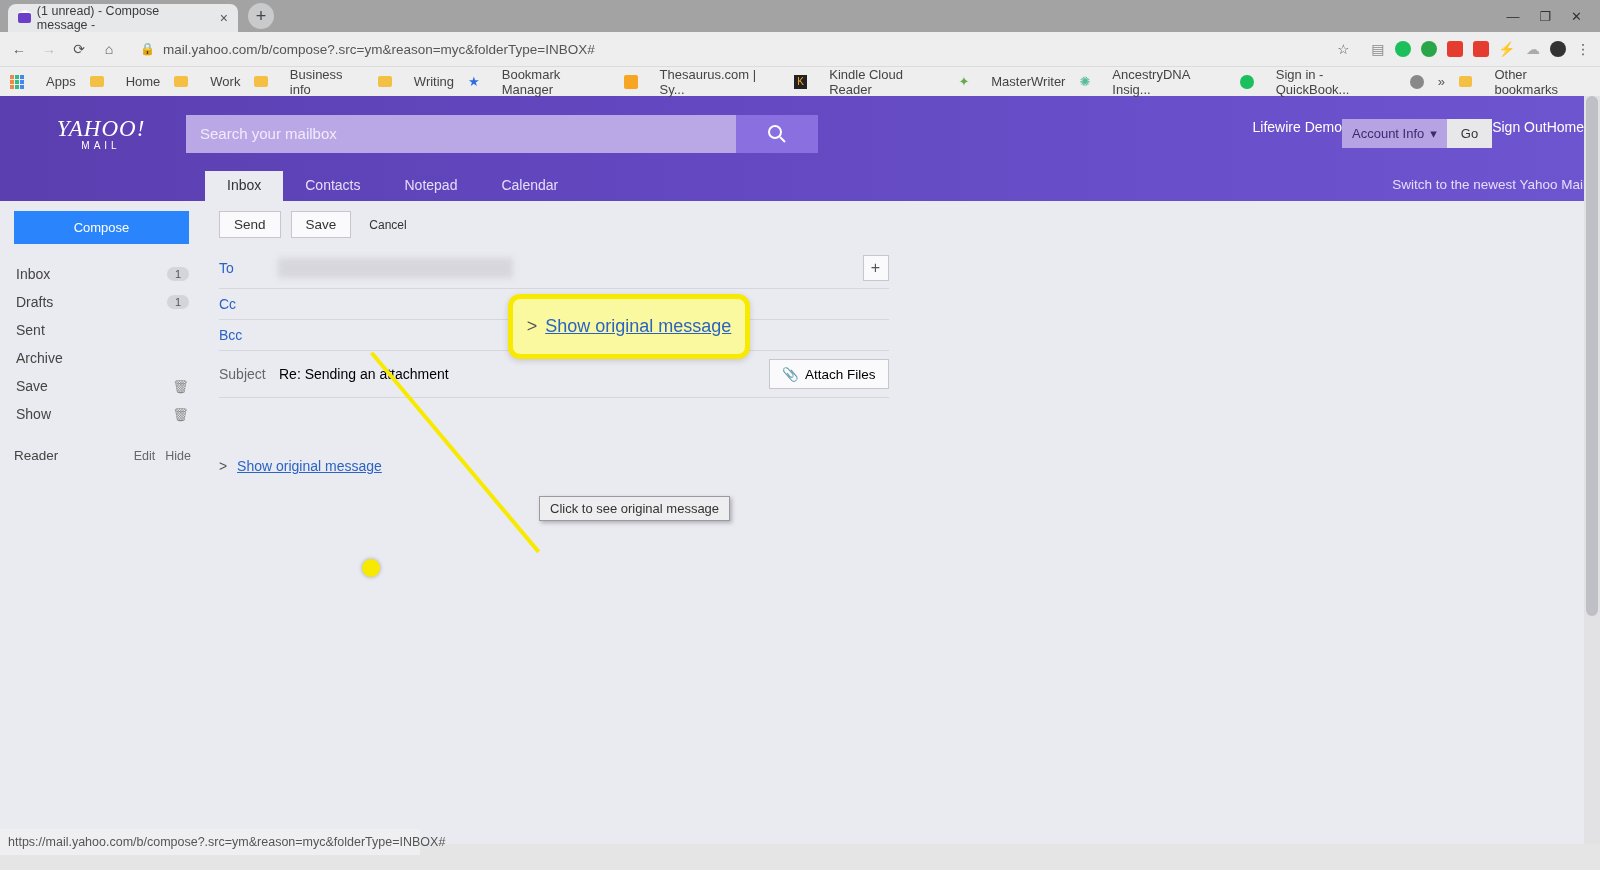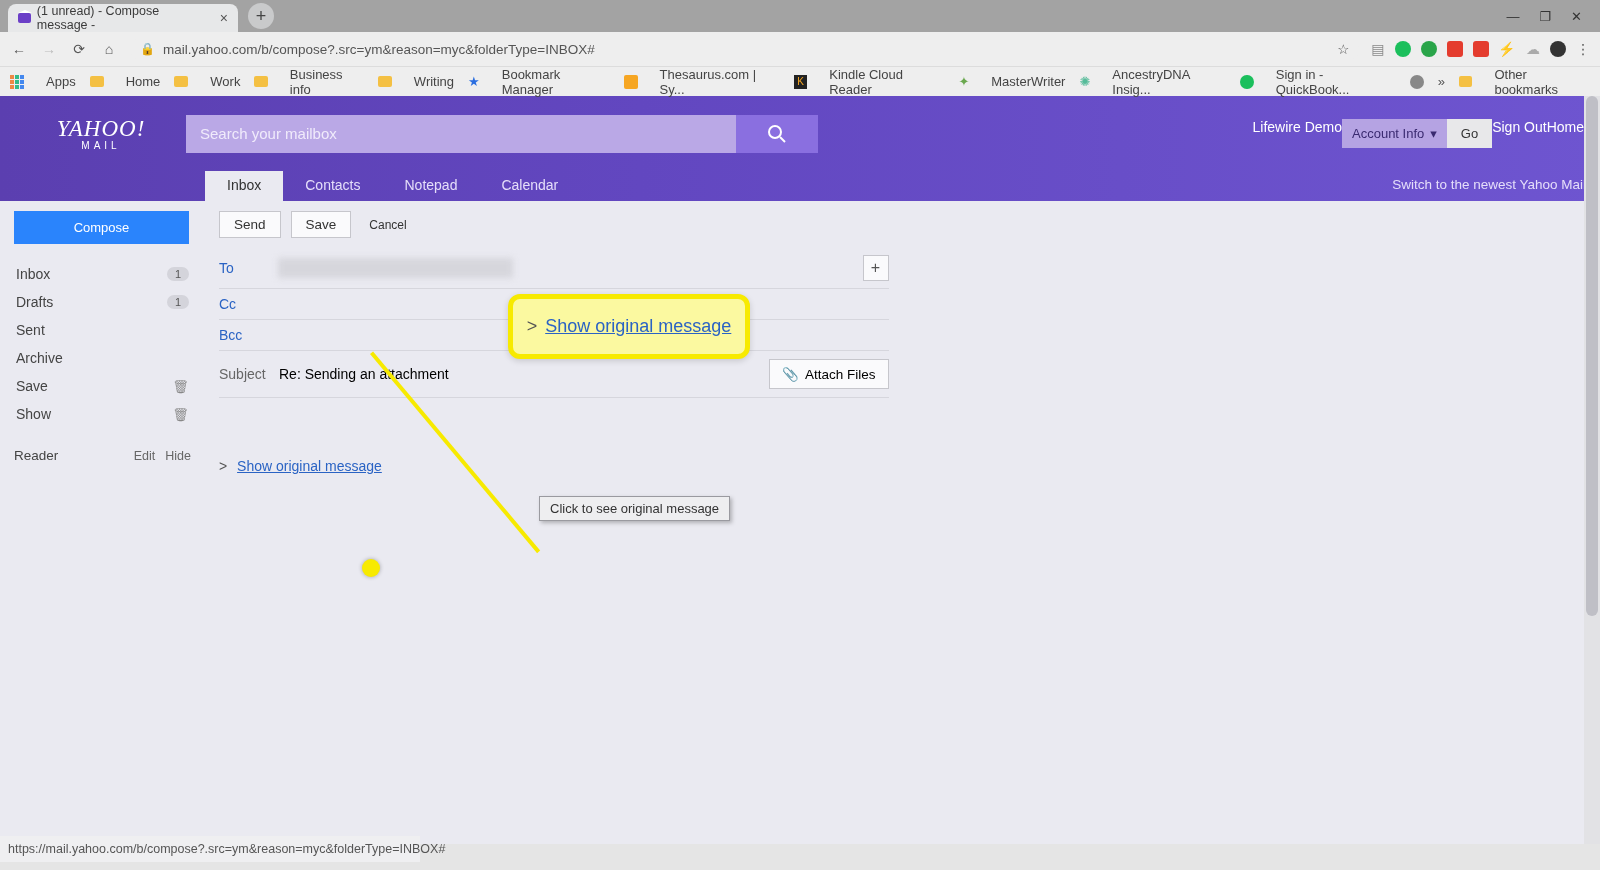--- a/index.html
+++ b/index.html
@@ -67,21 +67,21 @@
 .tooltip{position:absolute;left:334px;top:98px;background:#eeeef0;border:1px solid #9a9aa0;padding:4px 10px;font-size:13px;color:#333;box-shadow:2px 2px 4px rgba(0,0,0,.25)}
 
 .callout{position:absolute;left:508px;top:294px;width:242px;height:65px;background:#fbf9a0;border:5px solid #f7ea00;border-radius:12px;display:flex;align-items:center;justify-content:center;font-size:18px;box-shadow:0 2px 6px rgba(0,0,0,.15)}
 .callout .gt2{color:#555;margin-right:8px;font-size:18px}
 .callout .link{color:#2a63c4;text-decoration:underline}
 .callout-dot{position:absolute;left:362px;top:559px;width:18px;height:18px;border-radius:50%;background:#f7ea00;box-shadow:0 0 4px rgba(0,0,0,.3)}
 .callout-line{position:absolute;left:370px;top:354px;width:4px;height:260px;background:linear-gradient(170deg,#f7ea00,#f7ea00);transform-origin:top left;transform:rotate(-40deg)}
 
 .rightcol{flex:1;background:#eaeaf1}
 
-.status{position:absolute;left:0;bottom:8px;height:26px;background:#efeff1;display:flex;align-items:center;padding:0 8px;font-size:12.5px;color:#555;width:420px}
+.status{position:absolute;left:0;bottom:15px;height:26px;background:#efeff1;display:flex;align-items:center;padding:0 8px;font-size:12.5px;color:#555;width:420px}
 .vscroll{position:absolute;right:0;top:96px;bottom:26px;width:16px;background:#e2e2e5}
 .vscroll .thumb{position:absolute;left:2px;right:2px;top:0;height:520px;background:#bfbfc6;border-radius:6px}
 svg{display:block}
 </style>
 </head>
 <body>
 
 <div class="tab-strip">
   <div class="tab">
     <span class="favicon"></span>

